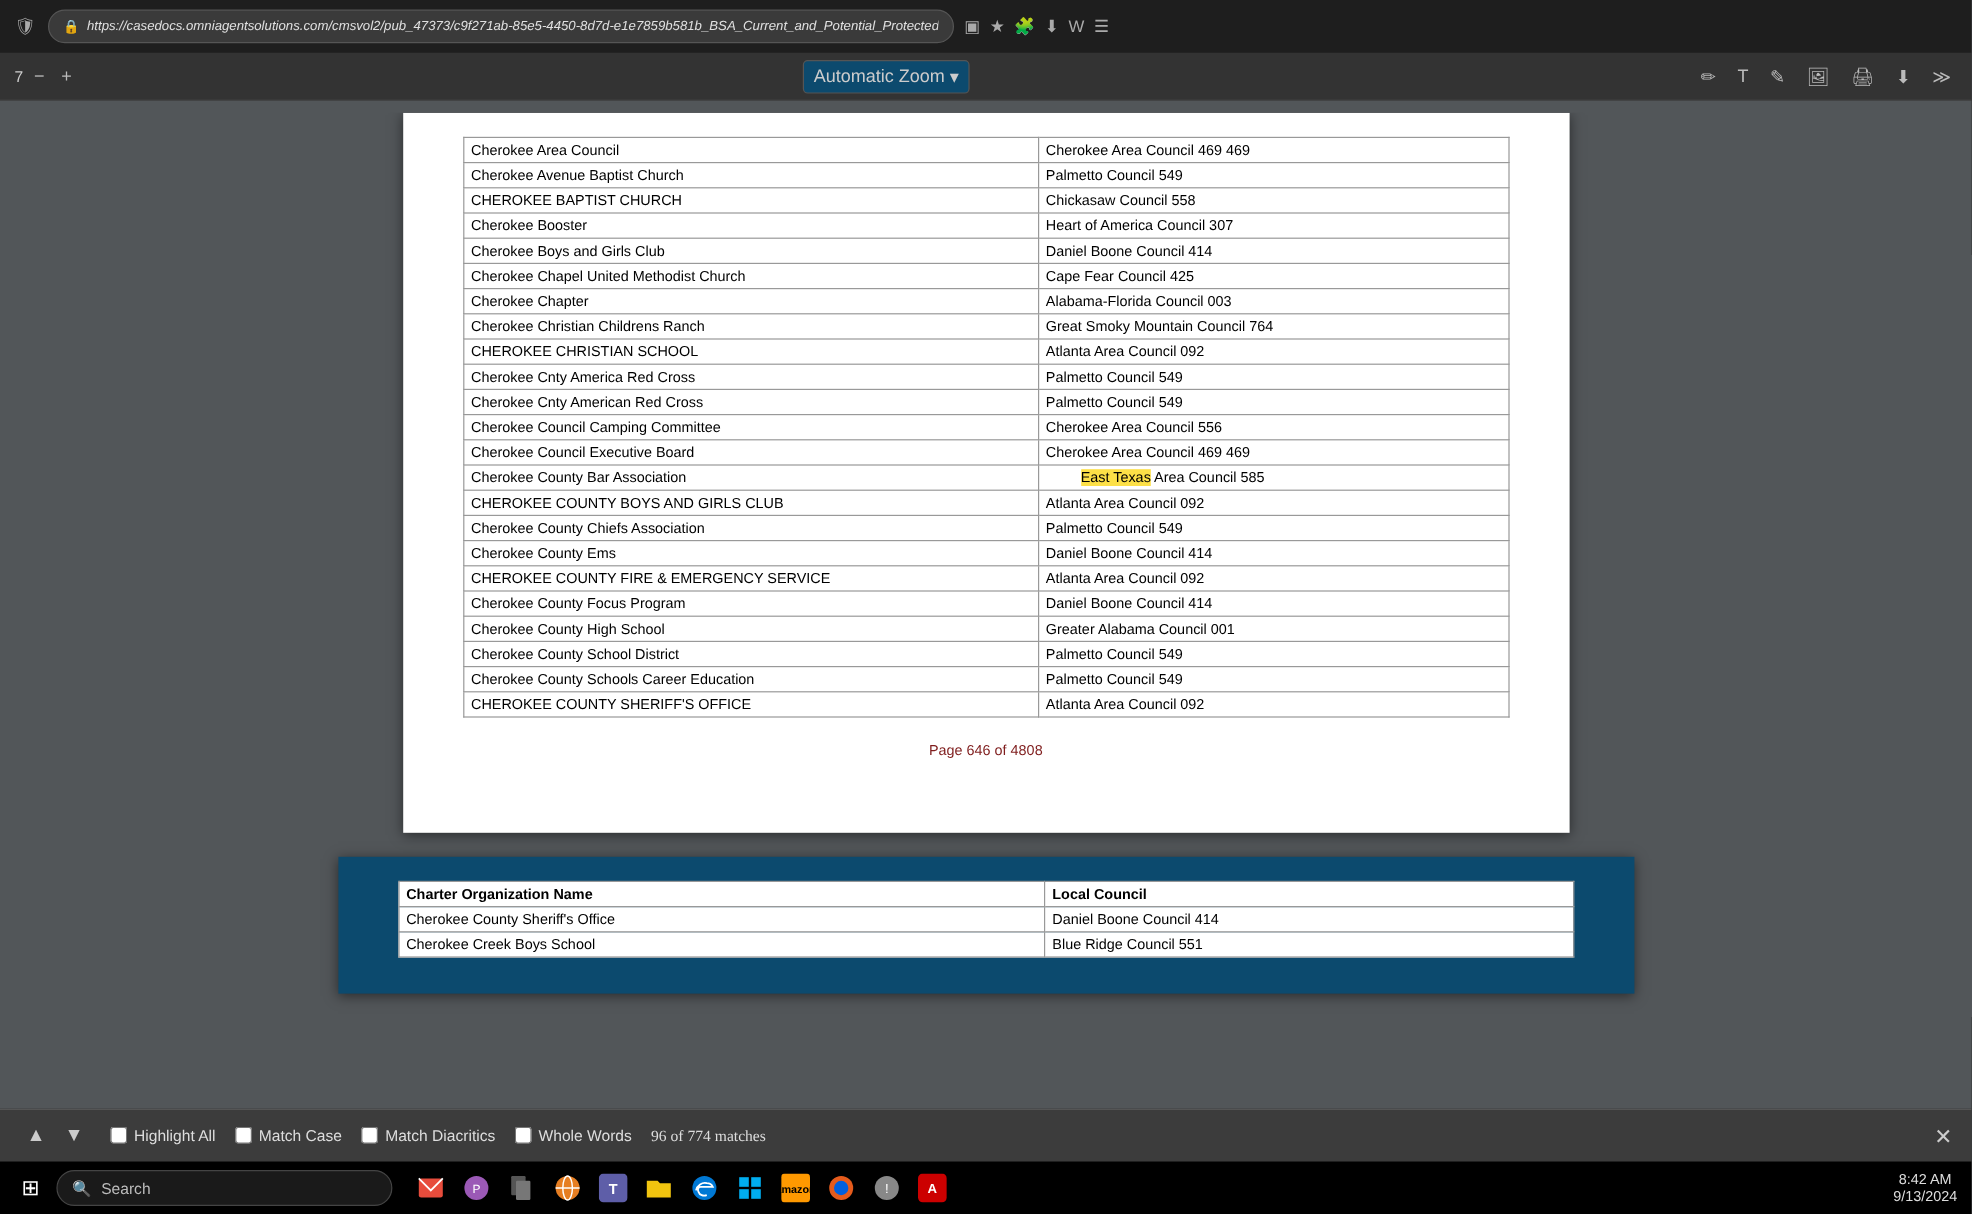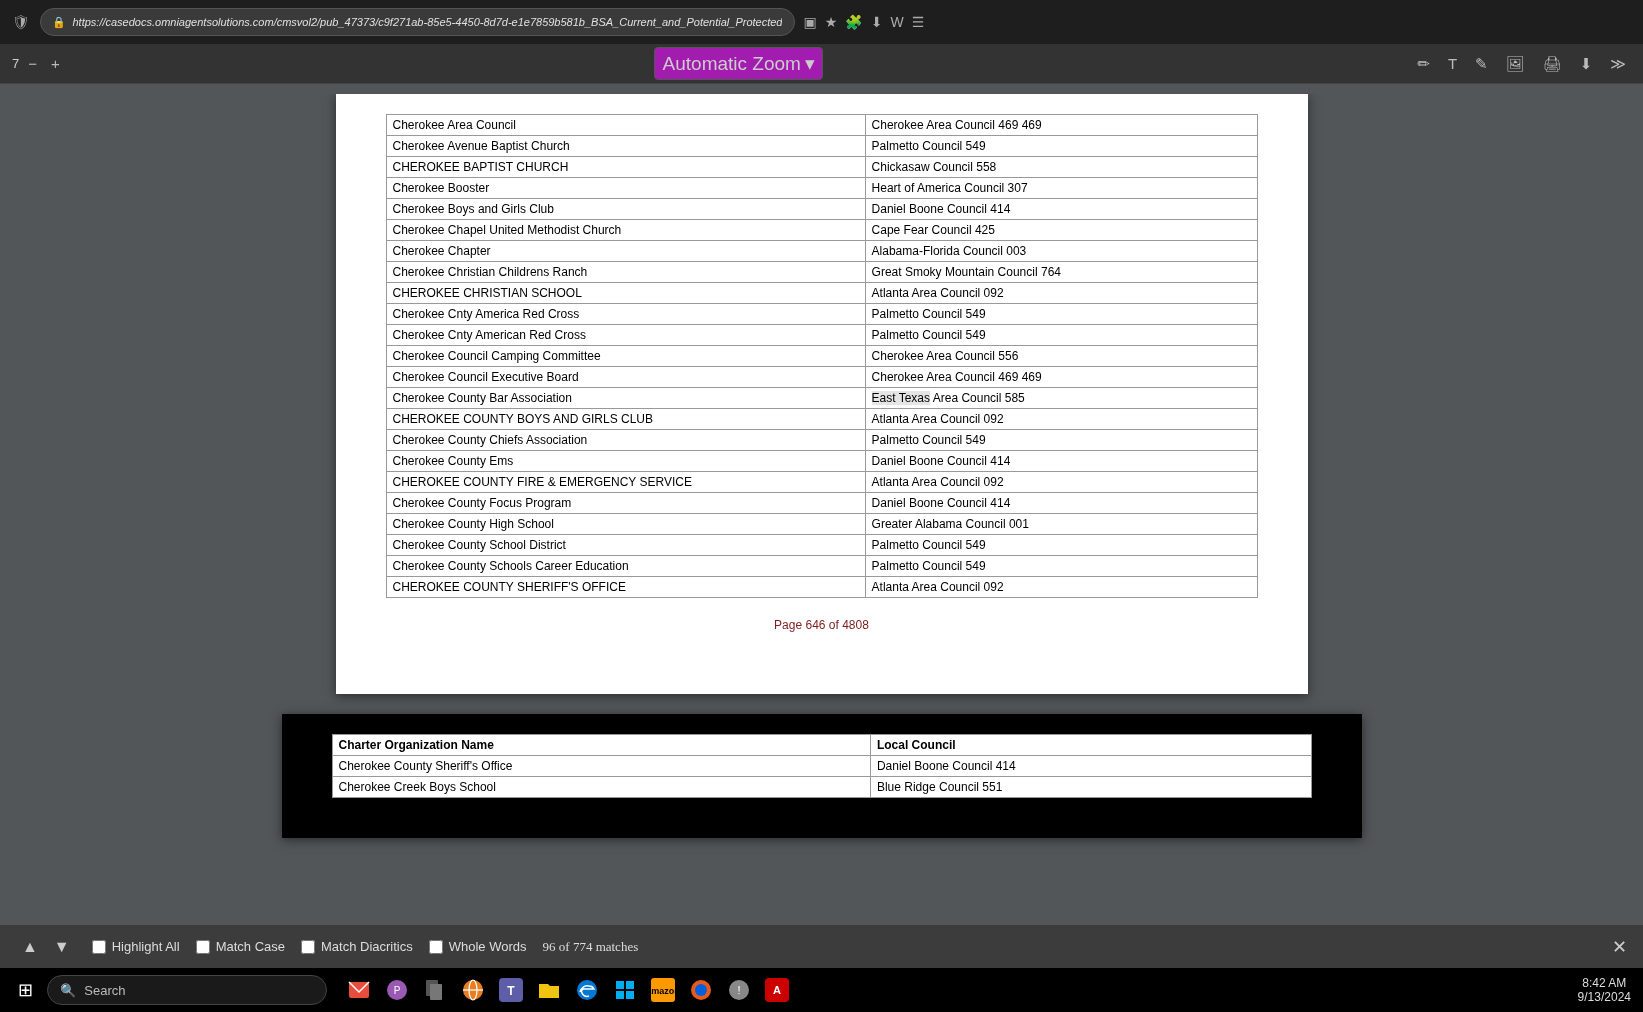--- a/index.html
+++ b/index.html
@@ -74,25 +74,25 @@
       color: #ccc;
     }
     .toolbar-center {
       flex: 1;
       display: flex;
       align-items: center;
       justify-content: center;
       gap: 8px;
     }
     .zoom-control {
-      background: #a21caf;
+      background: #0c4a6e;
       border: 1px solid #555;
       border-radius: 4px;
       color: #ccc;
-      font-size: 19px;
+      font-size: 15px;
       padding: 4px 8px;
       display: flex;
       align-items: center;
       gap: 4px;
     }
     .toolbar-right {
       display: flex;
       align-items: center;
       gap: 8px;
       color: #ccc;
@@ -133,36 +133,37 @@
       border: 1px solid #999;
       padding: 3px 6px;
       vertical-align: top;
     }
     .data-table .col-left { width: 55%; }
     .data-table .col-right { width: 45%; }
     .data-table tr:nth-child(even) { background: #fff; }
     .data-table tr:nth-child(odd) { background: #fff; }
 
     .highlight-text {
-      background: #e5e5e5;
+      background: #fde047;
       display: inline;
+      margin-left: 29px;
     }
 
     .page-number {
       text-align: center;
       padding: 20px 0 10px;
       font-size: 12px;
       color: #7f1d1d;
     }
 
     
     .pdf-page-2 {
-      background: #000000;
+      background: #0c4a6e;
       width: 1080px;
-      padding: 20px 50px 40px;
+      padding: 20px 50px 30px;
       box-shadow: 0 2px 10px rgba(0,0,0,0.5);
       margin-top: 20px;
     }
 
     .table-header {
       font-weight: bold;
       border: 1px solid #999;
       padding: 4px 6px;
     }
 
@@ -184,21 +185,20 @@
     .find-nav-btn {
       background: none;
       border: none;
       color: #ccc;
       cursor: pointer;
       font-size: 16px;
       padding: 2px 6px;
     }
     .find-checkbox-group {
       display: flex;
-      align-items: center;
       gap: 6px;
       color: #ddd;
       font-size: 13px;
     }
     .find-checkbox-group input[type=checkbox] {
       width: 14px;
       height: 14px;
     }
     .find-matches {
       color: #ddd;

